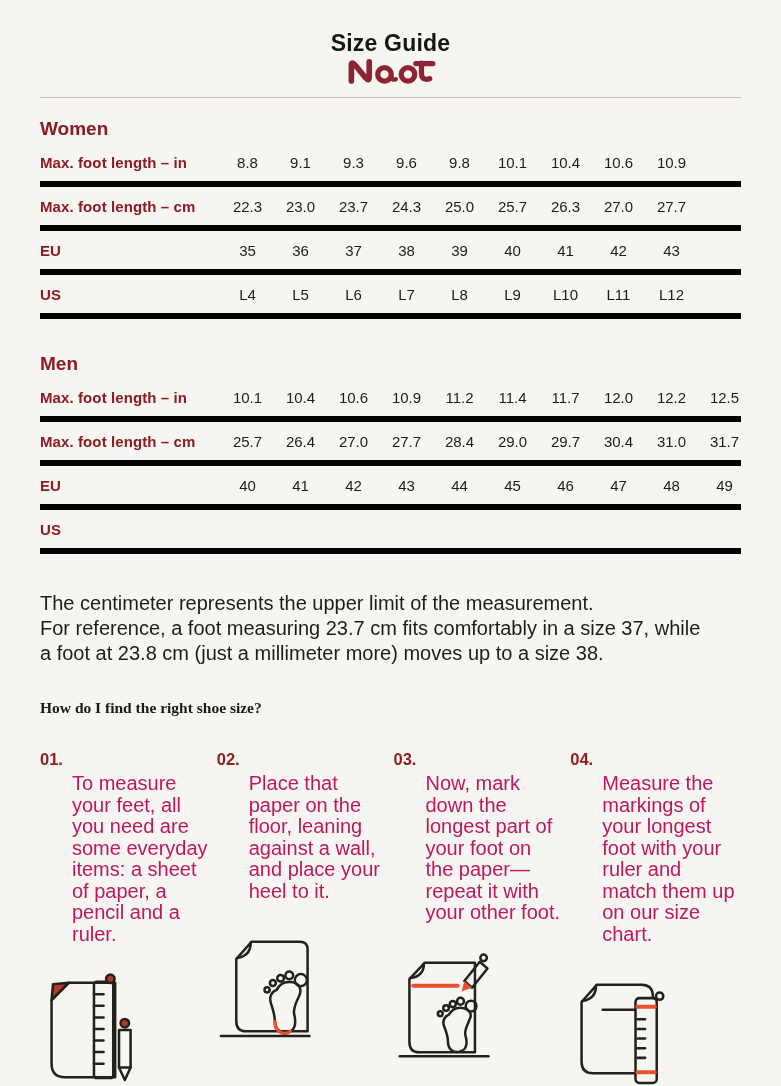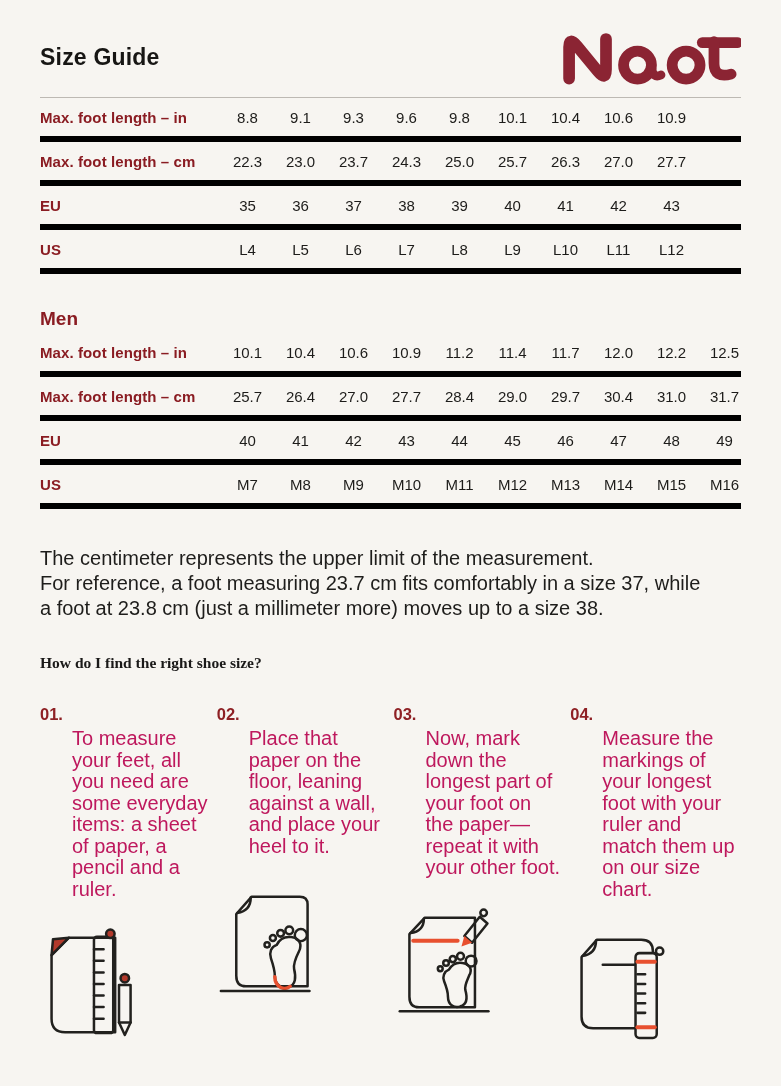--- a/index.html
+++ b/index.html
@@ -7,21 +7,21 @@
   .page {
     position:relative;
     width:781px; height:1086px;
     margin:0 auto;
     background:#f7f5f1;
     font-family:"Liberation Sans", sans-serif;
     color:#1d1c1a;
     padding:30px 40px 0 40px;
     overflow:hidden;
   }
-  header { display:flex; justify-content:space-between; align-items:center; height:54px; }
+  header { display:flex; justify-content:space-between; align-items:center; height:54px;flex-direction:column; }
   h1.title { font-size:23px; font-weight:600; letter-spacing:.2px; color:#171614; }
   .hdr-rule { margin-top:13px; border-bottom:1px solid #bdb9b3; }
 
   .section h2 { font-size:19px; font-weight:700; color:#8a1c22; margin:20px 0 3px; }
   .section-men h2 { margin-top:34px; }
   .trow { display:flex; align-items:center; height:44px; border-bottom:6px solid #000000; }
   .tlabel { flex:0 0 181px; font-size:15px; font-weight:600; color:#8a1c22; letter-spacing:.1px; }
   .cells { display:flex; }
   .cells .cell { flex:0 0 53px; text-align:center; font-size:15px; font-weight:500; color:#1d1c1a; }
 
@@ -50,20 +50,21 @@
       <circle cx="85" cy="40" r="15.5" stroke-width="12"></circle>
       <path d="M100.5 43 Q102 55 111 51" stroke-width="10"></path>
       <circle cx="139" cy="40" r="15.5" stroke-width="12"></circle>
       <path d="M157 15 H196" stroke-width="12"></path>
       <path d="M170 14 V38 Q170 55 189 50" stroke-width="12"></path>
     </svg>
   </header>
   <div class="hdr-rule"></div>
 
   <section class="section section-women">
+    <h2>Women</h2>
     <div class="trow">
       <span class="tlabel">Max. foot length – in</span>
       <span class="cells">
           <span class="cell">8.8</span>
           <span class="cell">9.1</span>
           <span class="cell">9.3</span>
           <span class="cell">9.6</span>
           <span class="cell">9.8</span>
           <span class="cell">10.1</span>
           <span class="cell">10.4</span>
@@ -157,32 +158,20 @@
           <span class="cell">44</span>
           <span class="cell">45</span>
           <span class="cell">46</span>
           <span class="cell">47</span>
           <span class="cell">48</span>
           <span class="cell">49</span>
         </span>
     </div>
     <div class="trow">
       <span class="tlabel">US</span>
-      <span class="cells">
-          <span class="cell">M7</span>
-          <span class="cell">M8</span>
-          <span class="cell">M9</span>
-          <span class="cell">M10</span>
-          <span class="cell">M11</span>
-          <span class="cell">M12</span>
-          <span class="cell">M13</span>
-          <span class="cell">M14</span>
-          <span class="cell">M15</span>
-          <span class="cell">M16</span>
-        </span>
     </div>
   </section>
 
   <div class="notes">
     <p>The centimeter represents the upper limit of the measurement.</p>
     <p>For reference, a foot measuring 23.7 cm fits comfortably in a size 37, while a foot at 23.8 cm (just a millimeter more) moves up to a size 38.</p>
   </div>
 
   <div class="howto-h">How do I find the right shoe size?</div>
 

